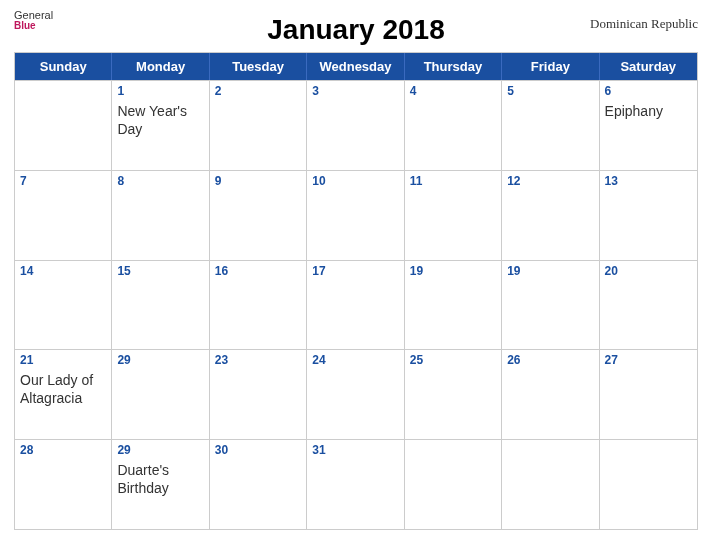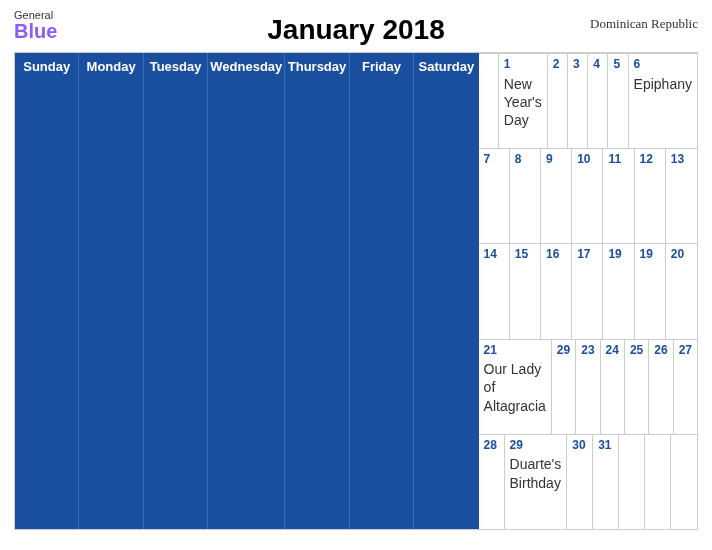--- a/index.html
+++ b/index.html
@@ -33,42 +33,42 @@
       flex-direction: column;
       align-items: flex-start;
       line-height: 1;
     }
     .logo-general {
       font-size: 11px;
       color: #333;
       font-weight: normal;
     }
     .logo-blue {
-      font-size: 20px;
-      color: #8b5cf6;
+      font-size: 10px;
+      color: #be185d;
       font-weight: bold;
     }
     .month-title {
       font-size: 28px;
       color: #000000;
       font-weight: bold;
       text-align: center;
     }
     .country-label {
       position: absolute;
       right: 0;
       top: 6px;
       font-size: 13px;
       color: #333;
       font-family: Liberation Serif, serif;
     }
     .calendar-grid {
       flex: 1;
       display: flex;
-      flex-direction: row;
+      flex-direction: column;
       border: 1px solid #ccc;
     }
     .day-headers {
       display: grid;
       grid-template-columns: repeat(7, 1fr);
       background: #1a4fa0;
     }
     .day-header {
       color: #fff;
       text-align: center;

